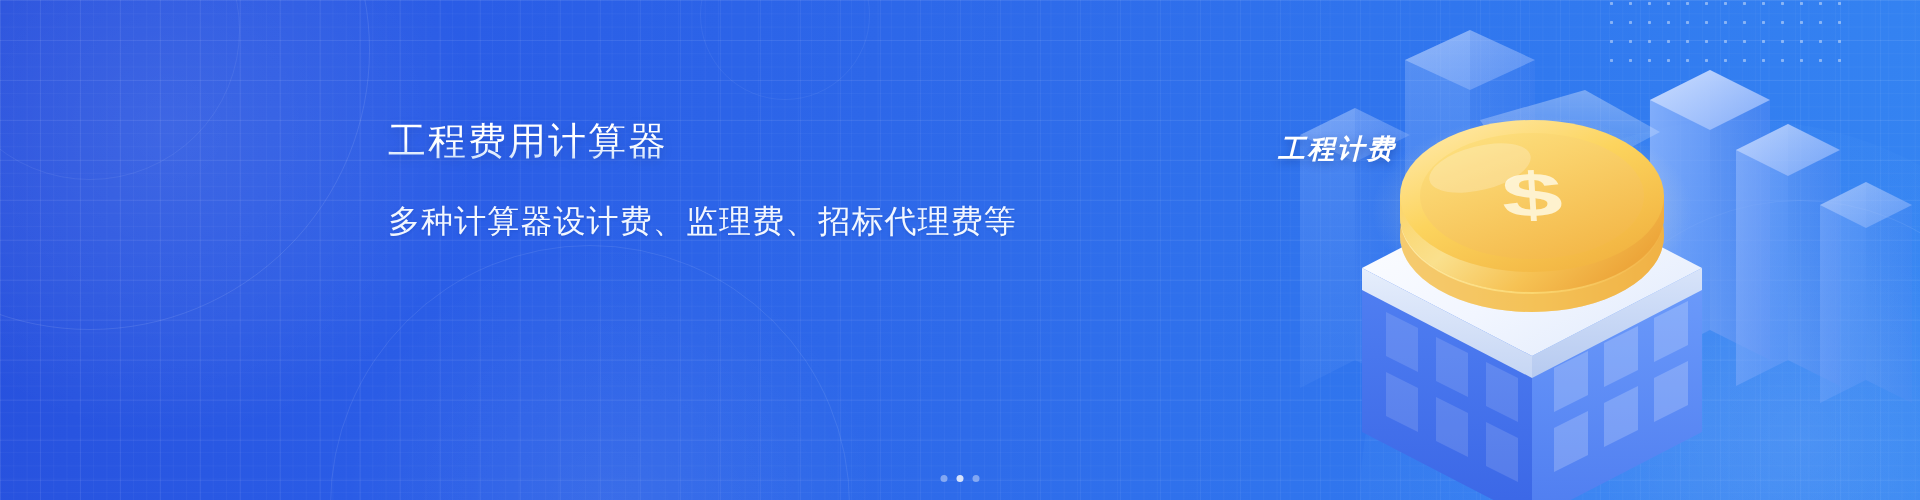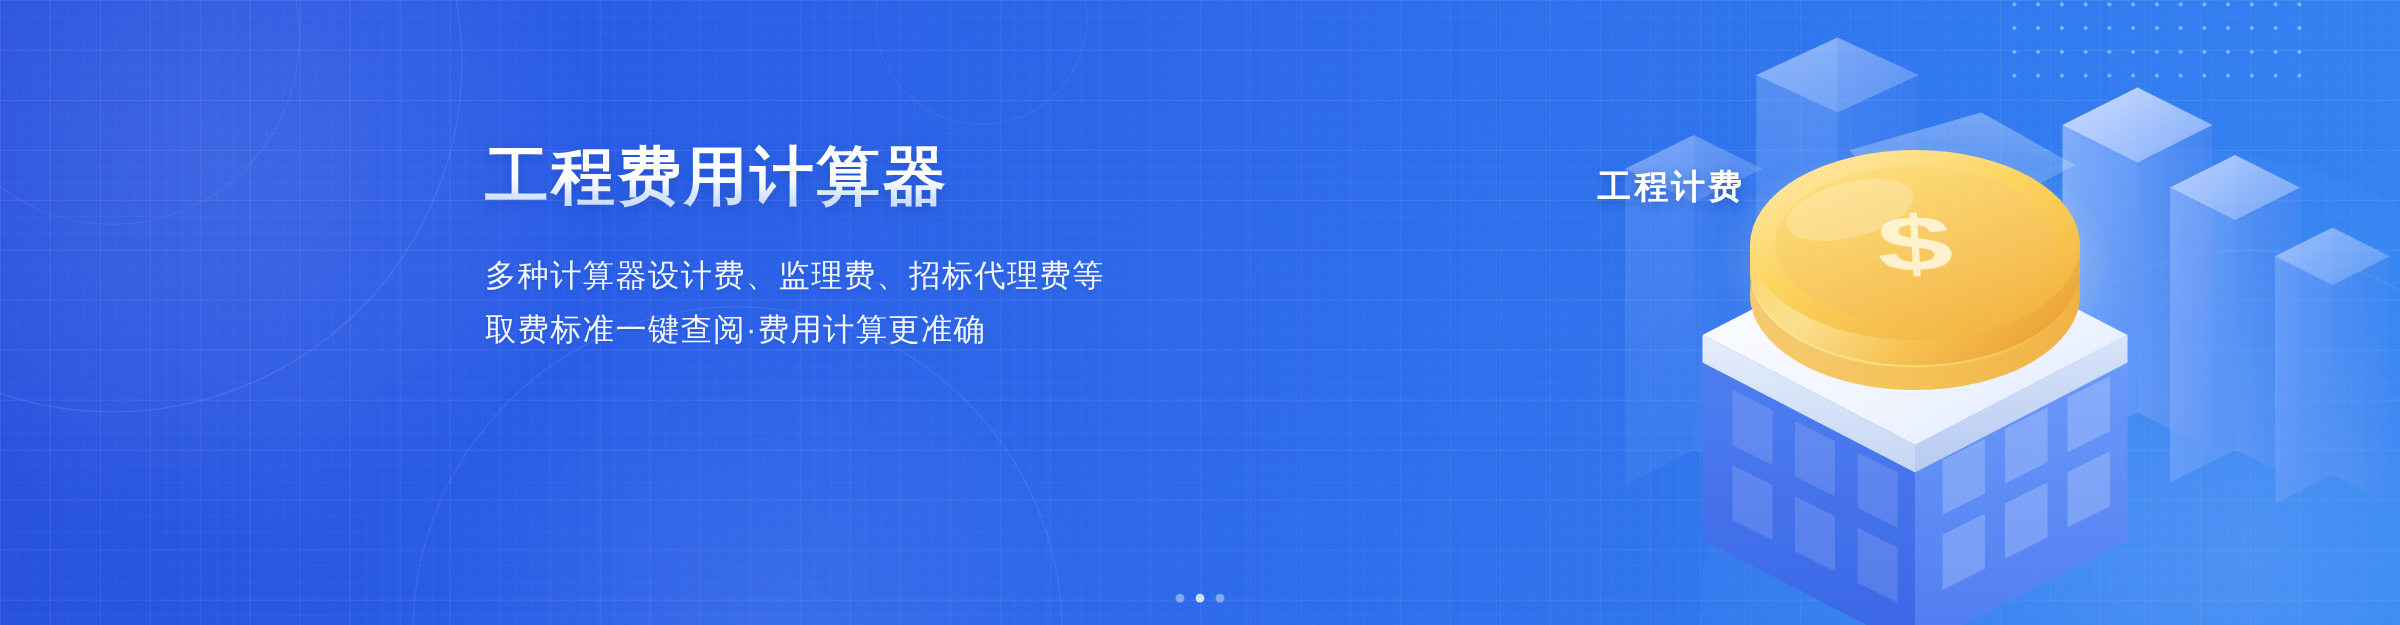--- a/index.html
+++ b/index.html
@@ -63,50 +63,50 @@
     position:absolute; right:78px; top:-6px; width:240px; height:78px;
     background-image:radial-gradient(rgba(255,255,255,.42) 1.4px, transparent 1.5px);
     background-size:19px 19px;
     pointer-events:none;
   }
 
   
   .copy{ position:absolute; left:388px; top:110px; width:560px; }
 
   .headline{
-    font-size:51px;
-    font-weight:700;
+    font-size:38px;
+    font-weight:400;
     line-height:62px;
     letter-spacing:2px;
     color:#ffffff;
     background:linear-gradient(180deg,#ffffff 0%,#ffffff 52%,#d3e3fb 78%,#bed6f8 100%);
     -webkit-background-clip:text;
     background-clip:text;
     -webkit-text-fill-color:transparent;
     filter:drop-shadow(0 3px 5px rgba(12,50,140,.30));
     white-space:nowrap;
   }
 
   .subcopy{
     margin-top:28px;
-    font-size:25px;
+    font-size:32px;
     line-height:43px;
     color:#f2f7ff;
     letter-spacing:1.1px;
     text-shadow:0 1px 3px rgba(14,52,140,.22);
     white-space:nowrap;
   }
 
   
   .art{ position:absolute; right:0; top:0; width:740px; height:500px; }
   .art svg{ display:block; width:100%; height:100%; }
 
   .art-label{
     position:absolute; left:1278px; top:131px;
-    font-size:27px; font-weight:700; 
+    font-size:27px; font-weight:700; font-style:italic;
     letter-spacing:2.5px; color:#ffffff;
     text-shadow:0 3px 8px rgba(14,48,135,.45);
     white-space:nowrap;
   }
 
   
   .pager{ position:absolute; left:50%; transform:translateX(-50%); bottom:18px; display:flex; gap:9px; }
   .pager span{ width:7px; height:7px; border-radius:50%; background:rgba(255,255,255,.40); display:block; }
   .pager span.on{ background:rgba(255,255,255,.80); }
 </style>
@@ -281,21 +281,20 @@
         <ellipse cx="300" cy="168" rx="52" ry="22" fill="#ffffff" opacity=".22" transform="rotate(-14 300 168)"></ellipse>
       </g>
     </svg>
   </div>
 
   <div class="art-label">工程计费</div>
 
   <div class="copy">
     <div class="headline">工程费用计算器</div>
     <div class="subcopy">多种计算器设计费、监理费、招标代理费等</div>
-    <div class="subcopy" style="margin-top:0">取费标准一键查阅·费用计算更准确</div>
   </div>
 
   <div class="pager">
     <span></span>
     <span class="on"></span>
     <span></span>
   </div>
 
 </div>
 

